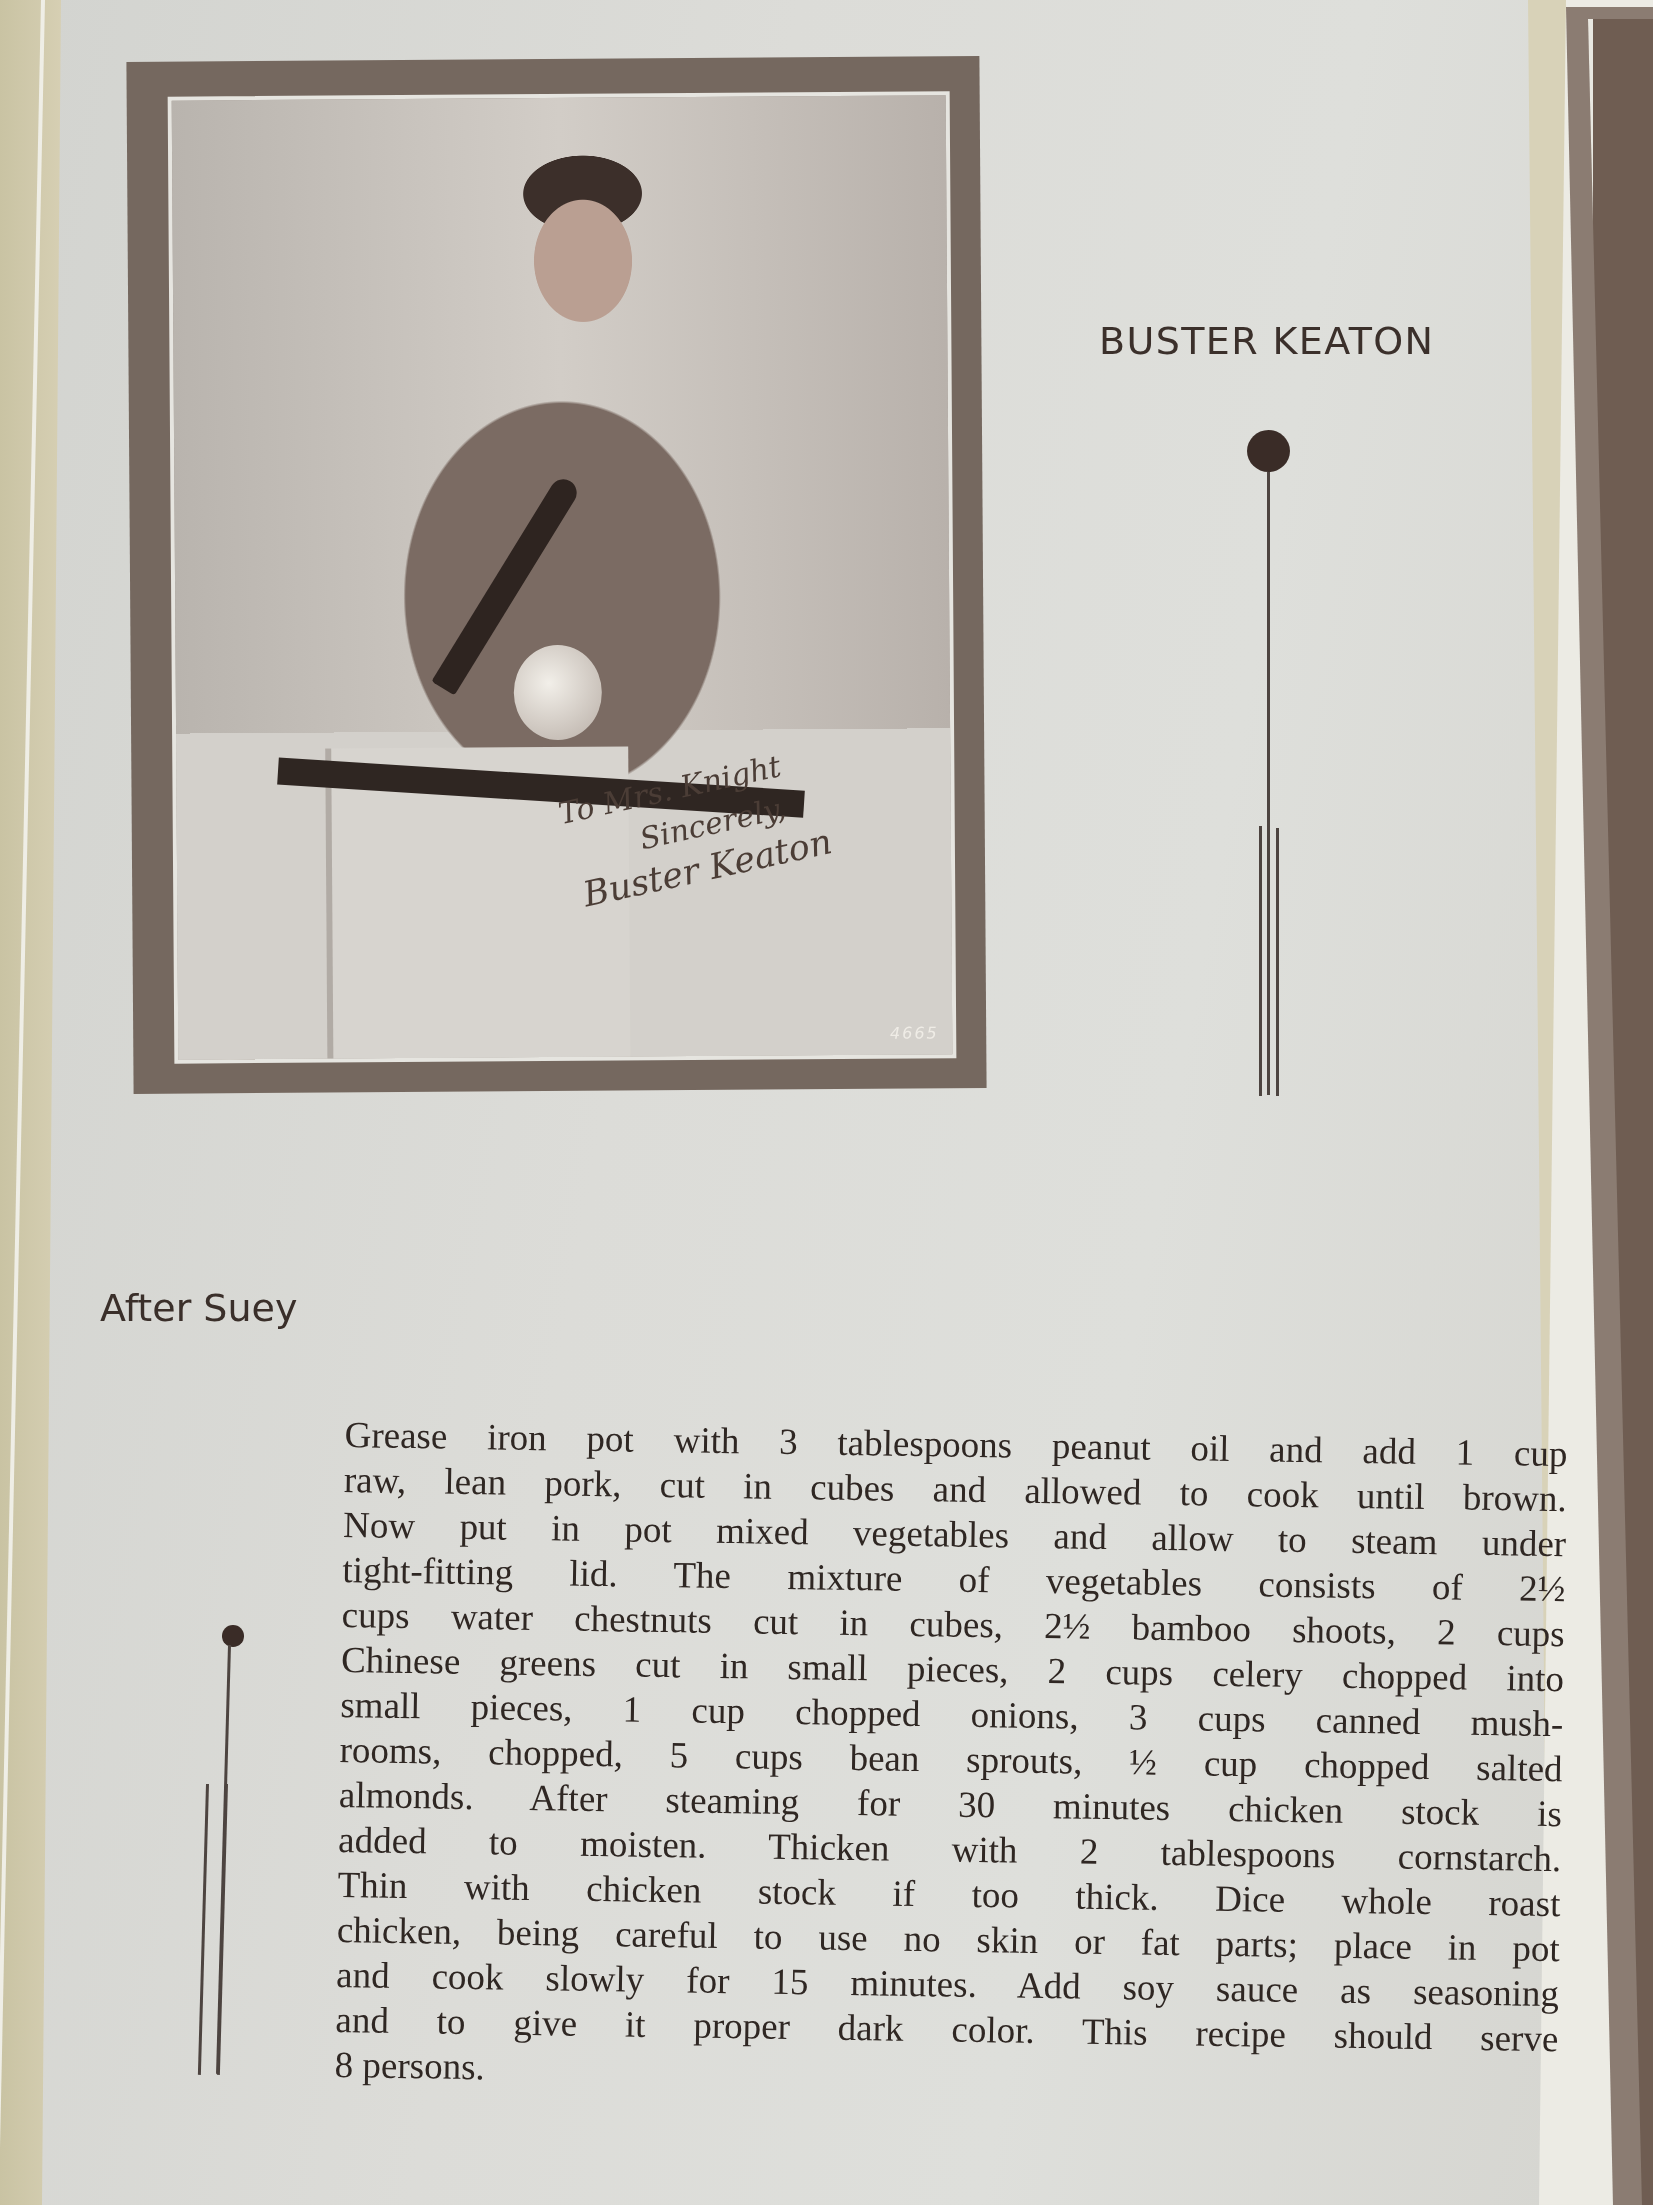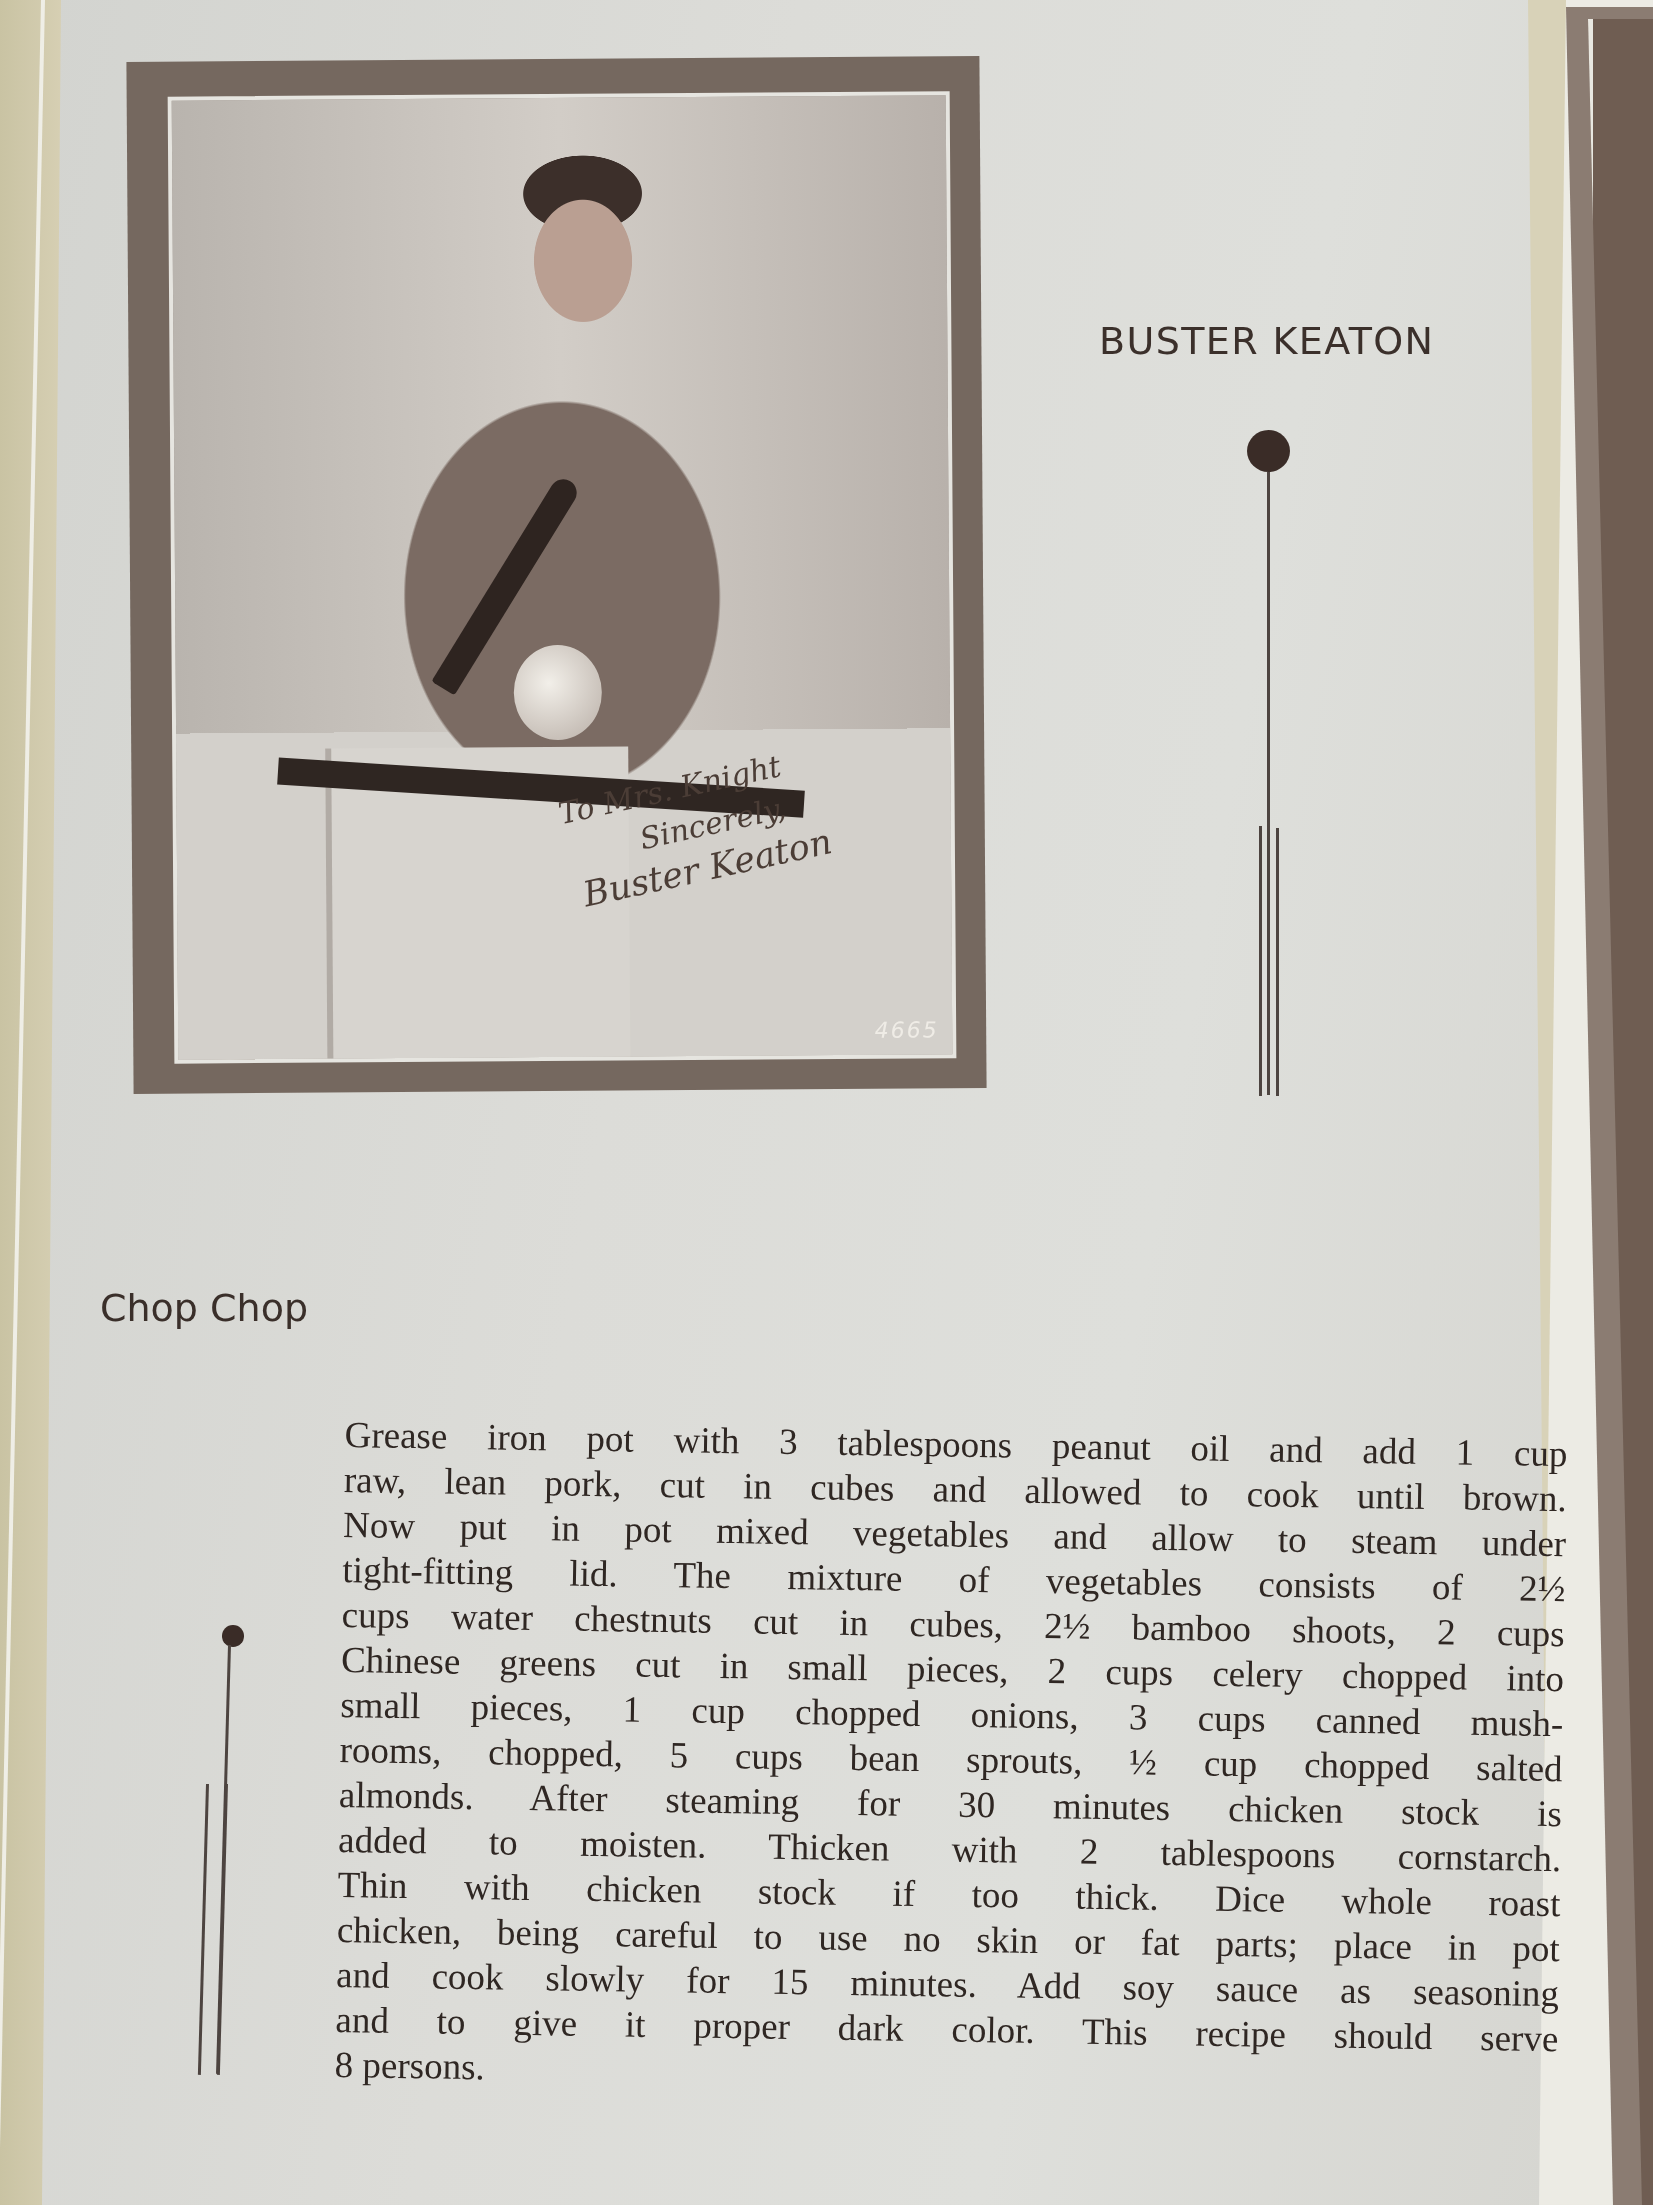--- a/index.html
+++ b/index.html
@@ -75,21 +75,21 @@
       position: absolute; left: 378px; top: 696px; width: 378px; height: 203px;
       font-family: "DejaVu Serif", serif; font-style: italic;
       color: #4b3d36; transform: rotate(-12deg); transform-origin: left top;
     }
     .inscription span { display: block; font-size: 30px; line-height: 42px; }
     .inscription .l2 { margin-left: 74px; }
     .inscription .l3 { margin-left: 6.8px; font-size: 35px; }
     .photo-number {
       position: absolute; right: 13.5px; bottom: 12px;
       font-family: "DejaVu Sans", sans-serif; font-style: italic;
-      font-size: 22px; color: #efece6; letter-spacing: 2px;
+      font-size: 16px; color: #efece6; letter-spacing: 2px;
     }
 
     
     .celebrity-name {
       position: absolute; left: 1099px; top: 319px;
       font-family: "DejaVu Sans", sans-serif; font-size: 38px;
       letter-spacing: 1.4px; color: #3b302b;
     }
 
     
@@ -139,21 +139,21 @@
   </div>
 </div>
 
 <div class="celebrity-name">BUSTER KEATON</div>
 
 <div class="pin-dot" style="left:1247px; top:430px; width:43px; height:42px;"></div>
 <div class="pin-line" style="left:1267px; top:472px; height:623px;"></div>
 <div class="pin-line" style="left:1267px; top:826px; height:270px; transform: translateX(-8px);"></div>
 <div class="pin-line" style="left:1276px; top:828px; height:268px;"></div>
 
-<div class="recipe-title">Chop Chop</div>
+<div class="recipe-title">After Suey</div>
 
 <div class="pin-dot" style="left:222px; top:1625px; width:21.6px; height:21.6px;"></div>
 <div class="pin-line" style="left:228px; top:1645px; height:429px; transform: rotate(1.6deg); transform-origin: top;"></div>
 <div class="pin-line" style="left:206px; top:1784px; height:291px; transform: rotate(1.6deg); transform-origin: top;"></div>
 <div class="pin-line" style="left:225px; top:1784px; height:291px; transform: rotate(1.6deg); transform-origin: top;"></div>
 
 <div class="recipe-body">
   <span class="line">Grease iron pot with 3 tablespoons peanut oil and add 1 cup</span>
   <span class="line">raw, lean pork, cut in cubes and allowed to cook until brown.</span>
   <span class="line">Now put in pot mixed vegetables and allow to steam under</span>

